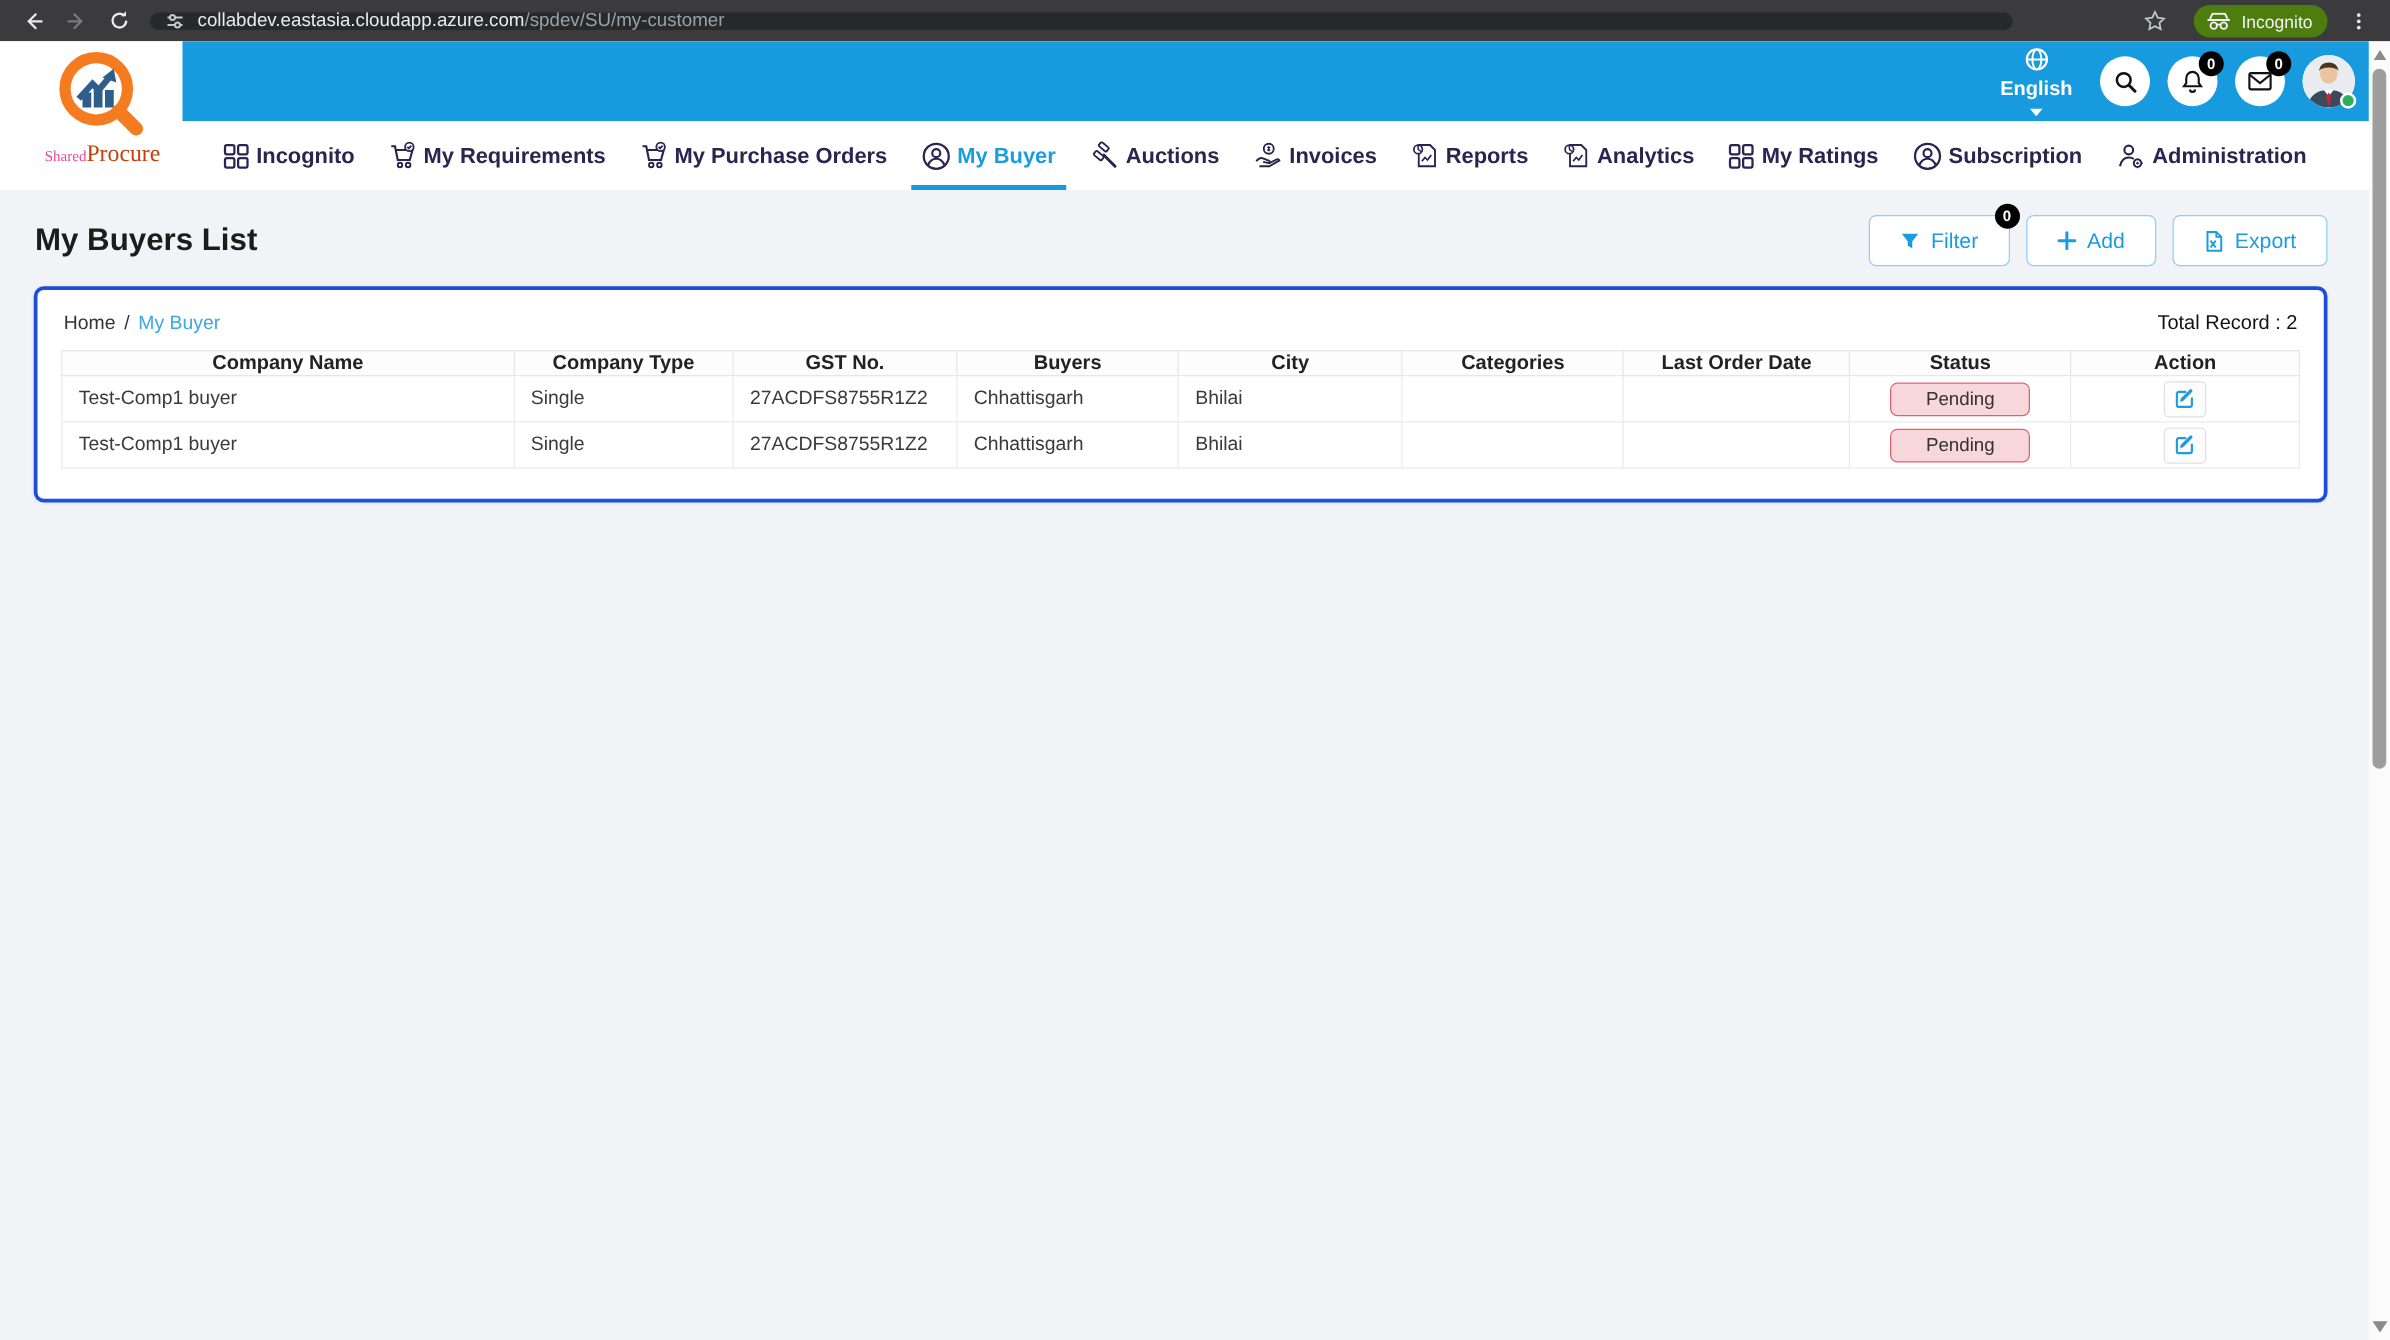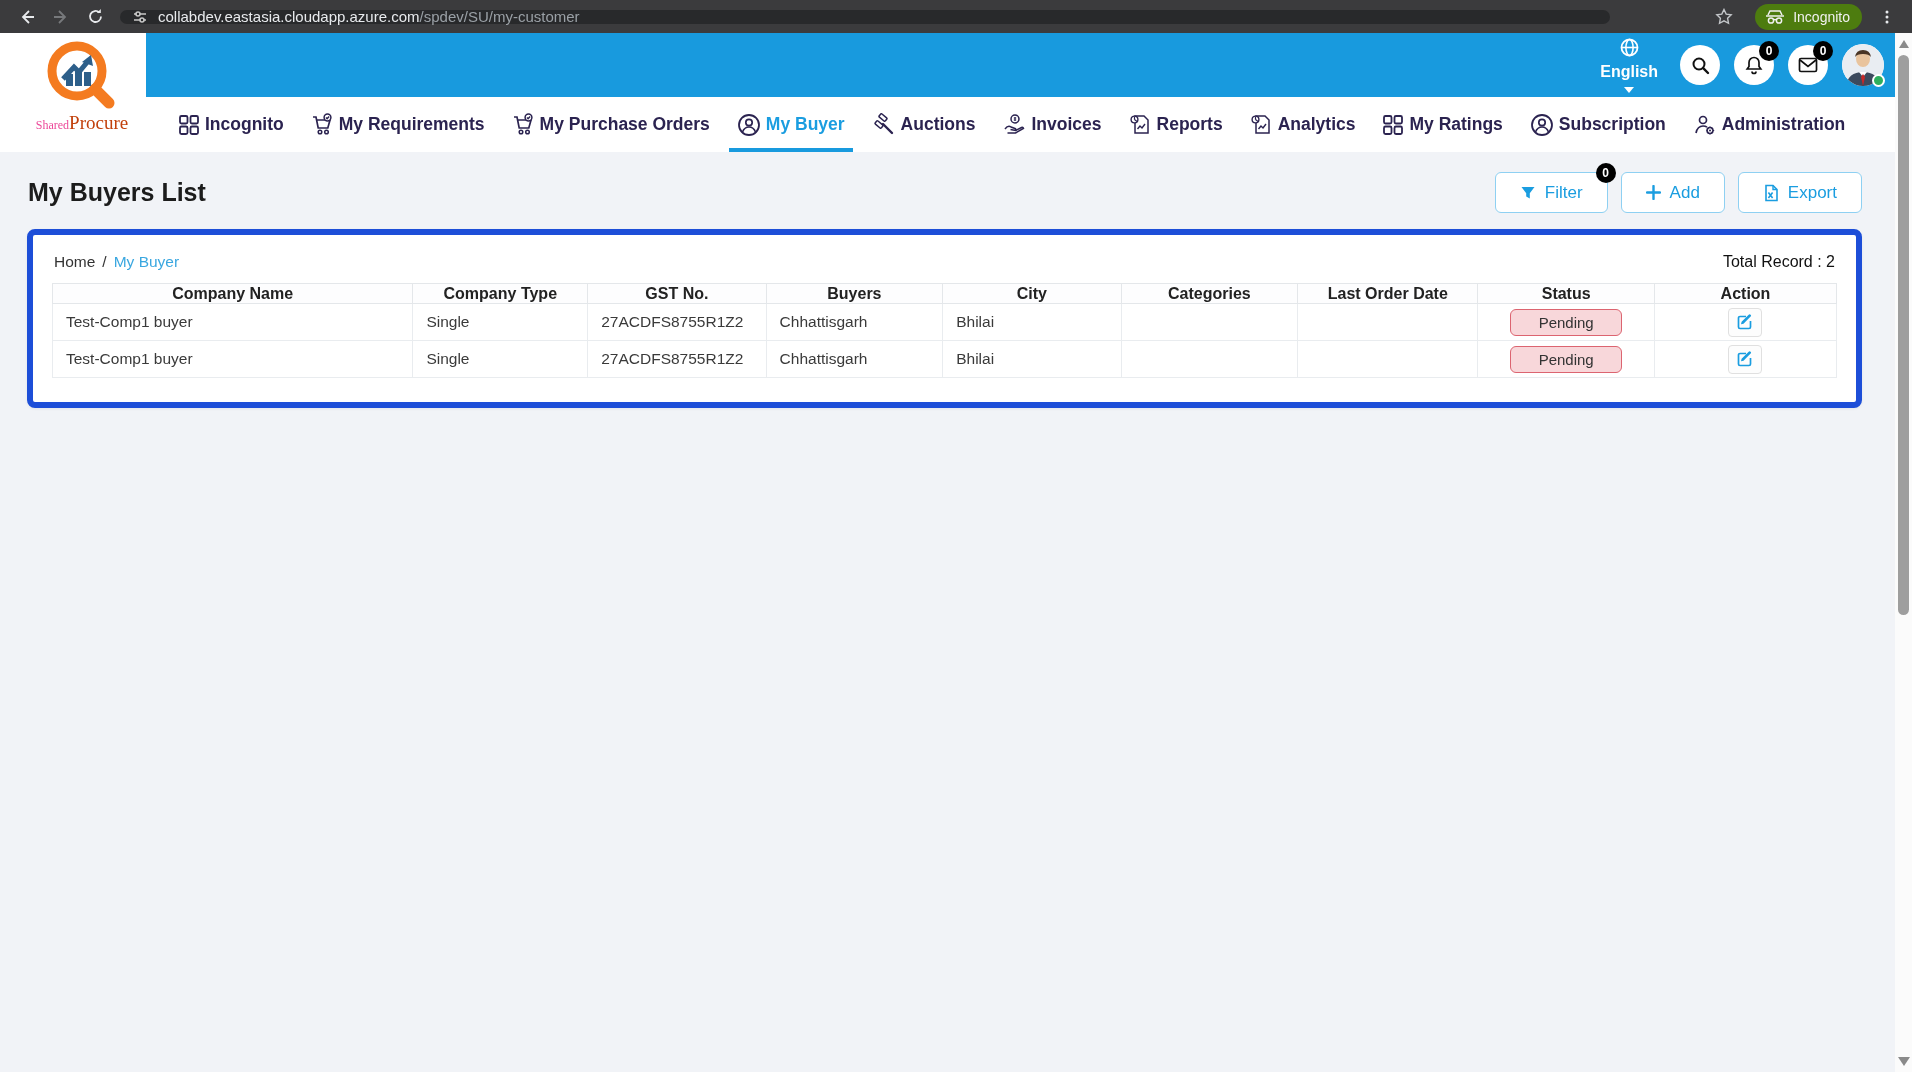--- a/index.html
+++ b/index.html
@@ -48,21 +48,21 @@
 
   
   .content { background:#f1f3f7; height:865px; position:relative; }
   .page-head { display:flex; align-items:center; justify-content:space-between; padding:20px 50px 16px 28px; }
   .page-title { font-size:25px; font-weight:bold; color:#1c1c1c; }
   .btn-row { display:flex; gap:13px; }
   .btn { position:relative; height:41px; background:#fff; border:1px solid #8ed0f2; border-radius:6px;
          color:#1a9de0; font-size:17px; display:flex; align-items:center; gap:9px; padding:0 24px; cursor:pointer; }
   .btn .badge { top:-10px; right:-9px; }
 
-  .card { margin:0 50px 0 27px; width:1835px; background:#fff; border:6px solid #1d4ed8; border-radius:8px;
+  .card { margin:0 50px 0 27px; width:1835px; background:#fff; border:3px solid #1d4ed8; border-radius:8px;
           box-shadow:0 1px 3px rgba(0,0,0,.06); padding:16px 19px 24px 19px; }
   .crumb-row { display:flex; justify-content:space-between; align-items:center; padding:2px 2px 12px 2px; }
   .crumb { font-size:15.5px; color:#333; display:flex; gap:7px; }
   .crumb .link { color:#3aa7e0; cursor:pointer; }
   .total { font-size:16px; color:#111; }
 
   table { width:100%; border-collapse:collapse; table-layout:fixed; }
   th { font-size:16px; font-weight:bold; color:#222; background:#fdfdfe; border:1px solid #e4e7ea;
        height:20px; text-align:center; }
   td { font-size:15.5px; color:#3a3a3a; border:1px solid #e9ecef; height:37px; padding:0 13px; text-align:left; background:#fff; }

